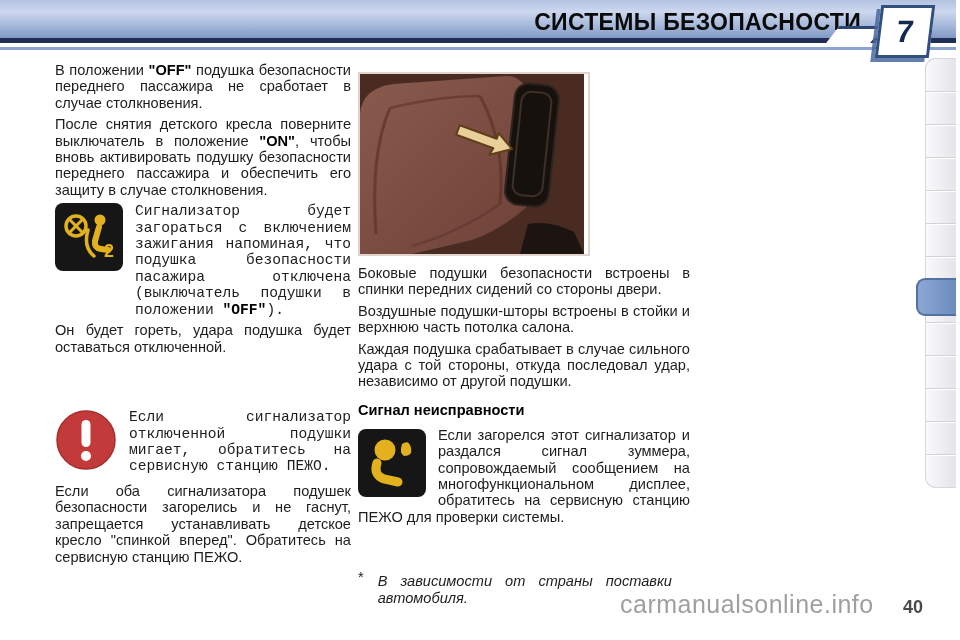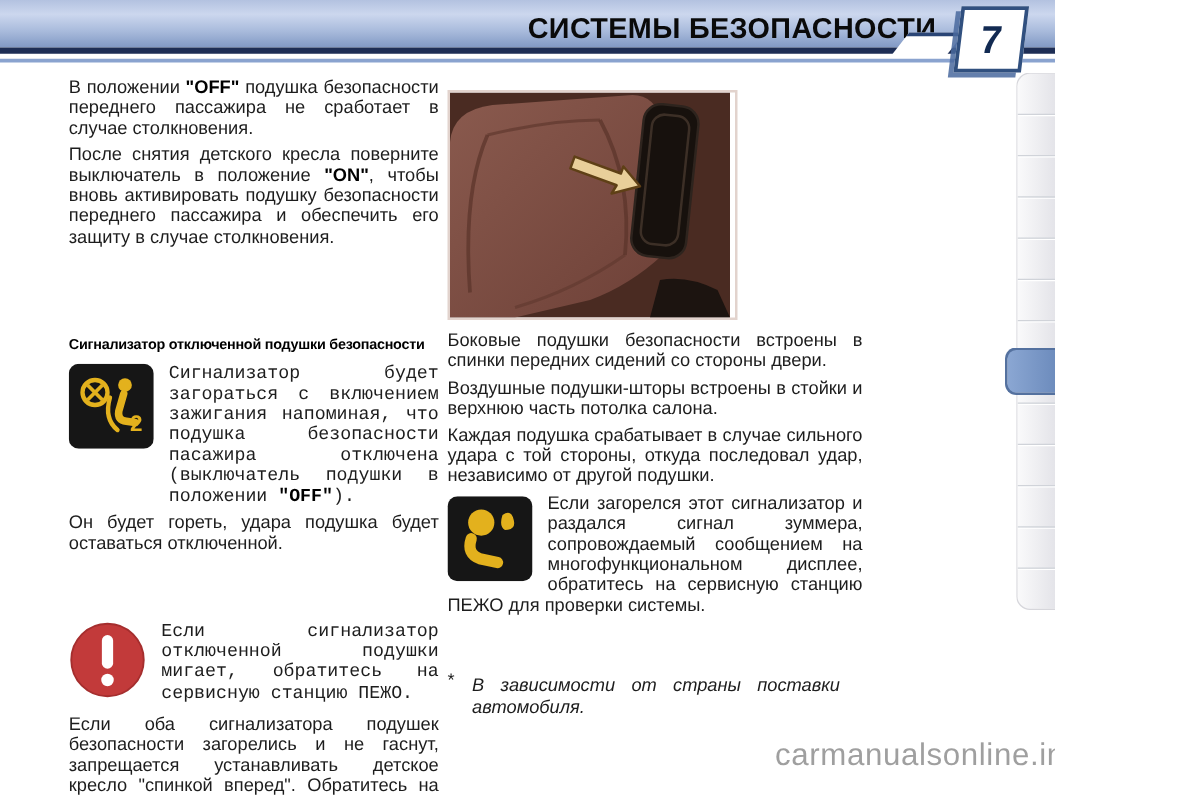--- a/index.html
+++ b/index.html
@@ -1,17 +1,17 @@
 <!DOCTYPE html>
 <html><head>
 <meta charset="utf-8">
 <style>
   html,body{margin:0;padding:0;}
   body{width:960px;height:640px;background:#fff;font-family:"Liberation Sans",sans-serif;}
-  .page{position:relative;width:844px;height:640px;overflow:hidden;background:#fff;}
+  .page{position:relative;width:956px;height:640px;overflow:hidden;background:#fff;}
 
   
   .header-band{position:absolute;top:0;left:0;width:960px;height:38px;
     background:linear-gradient(180deg,#b3c2e0 0%,#ccd7ee 30%,#a9bbdc 65%,#8199c4 100%);}
   .header-navy{position:absolute;top:38px;left:0;width:960px;height:5px;background:#1e2e55;}
   .header-thin{position:absolute;top:47px;left:0;width:960px;height:3px;background:#8aa3cf;}
   .header-title{position:absolute;top:9px;right:95px;font-size:23px;font-weight:bold;
     color:#0a0a0a;letter-spacing:.3px;white-space:nowrap;}
   .flag-slash{position:absolute;top:26px;right:80px;width:44px;height:16px;background:#fff;
     border-top:3px solid #2a4576;transform:skewX(-38deg);}
@@ -90,21 +90,20 @@
     <div class="seg"></div>
     <div class="seg"></div>
     <div class="seg"></div>
   </div>
   <div class="tab-active"></div>
 
   <div class="col-left">
     <p class="body"><span>В положении </span><b>"OFF"</b><span> подушка безопасности переднего пассажира не сработает в случае столкновения.</span></p>
     <p class="body"><span>После снятия детского кресла поверните выключатель в положение </span><b>"ON"</b><span>, чтобы вновь активировать подушку безопасности переднего пассажира и обеспечить его защиту в случае столкновения.</span></p>
 
-    <h3 class="h-small">Сигнализатор отключенной подушки безопасности</h3>
 
     <div class="media-row">
       <span class="lamp">
         <svg width="68" height="68" viewBox="0 0 68 68">
           <rect x="0" y="0" width="68" height="68" rx="8" fill="#161616"></rect>
           <circle cx="21" cy="23" r="10" fill="none" stroke="#e3b11d" stroke-width="3.5"></circle>
           <line x1="15" y1="17" x2="27" y2="29" stroke="#e3b11d" stroke-width="3"></line>
           <line x1="27" y1="17" x2="15" y2="29" stroke="#e3b11d" stroke-width="3"></line>
           <circle cx="45" cy="17" r="5.5" fill="#e3b11d"></circle>
           <path d="M44,24 L40,38 Q39,45 46,46 L53,47" fill="none" stroke="#e3b11d" stroke-width="6" stroke-linecap="round"></path>
@@ -153,20 +152,21 @@
         </g>
         <path d="M168,150 Q190,146 214,158 L224,180 L160,180 Z" fill="#1c1410"></path>
         <path d="M99.7,51.3 L136.7,64.8 L138.7,59.2 L152,75 L129.3,80.8 L133.3,74.2 L96.3,60.7 Z" fill="#e9cf9a" stroke="#5f4016" stroke-width="2" stroke-linejoin="round"></path>
       </svg>
     </div>
 
     <p class="body" style="margin-top:9px;">Боковые подушки безопасности встроены в спинки передних сидений со стороны двери.</p>
     <p class="body">Воздушные подушки-шторы встроены в стойки и верхнюю часть потолка салона.</p>
     <p class="body">Каждая подушка срабатывает в случае сильного удара с той стороны, откуда последовал удар, независимо от другой подушки.</p>
 
+    <h3 class="h-sub">Сигнал неисправности</h3>
 
     <div class="float-wrap">
       <span class="lamp">
         <svg width="68" height="68" viewBox="0 0 68 68">
           <rect x="0" y="0" width="68" height="68" rx="8" fill="#161616"></rect>
           <circle cx="27" cy="21" r="10.5" fill="#e3b11d"></circle>
           <path d="M19,34 Q15,46 26,50 L40,53" fill="none" stroke="#e3b11d" stroke-width="9" stroke-linecap="round"></path>
           <path d="M44,15 Q51,10 53,19 Q55,27 46,27 Q41,24 44,15 Z" fill="#e3b11d"></path>
         </svg>
       </span>

